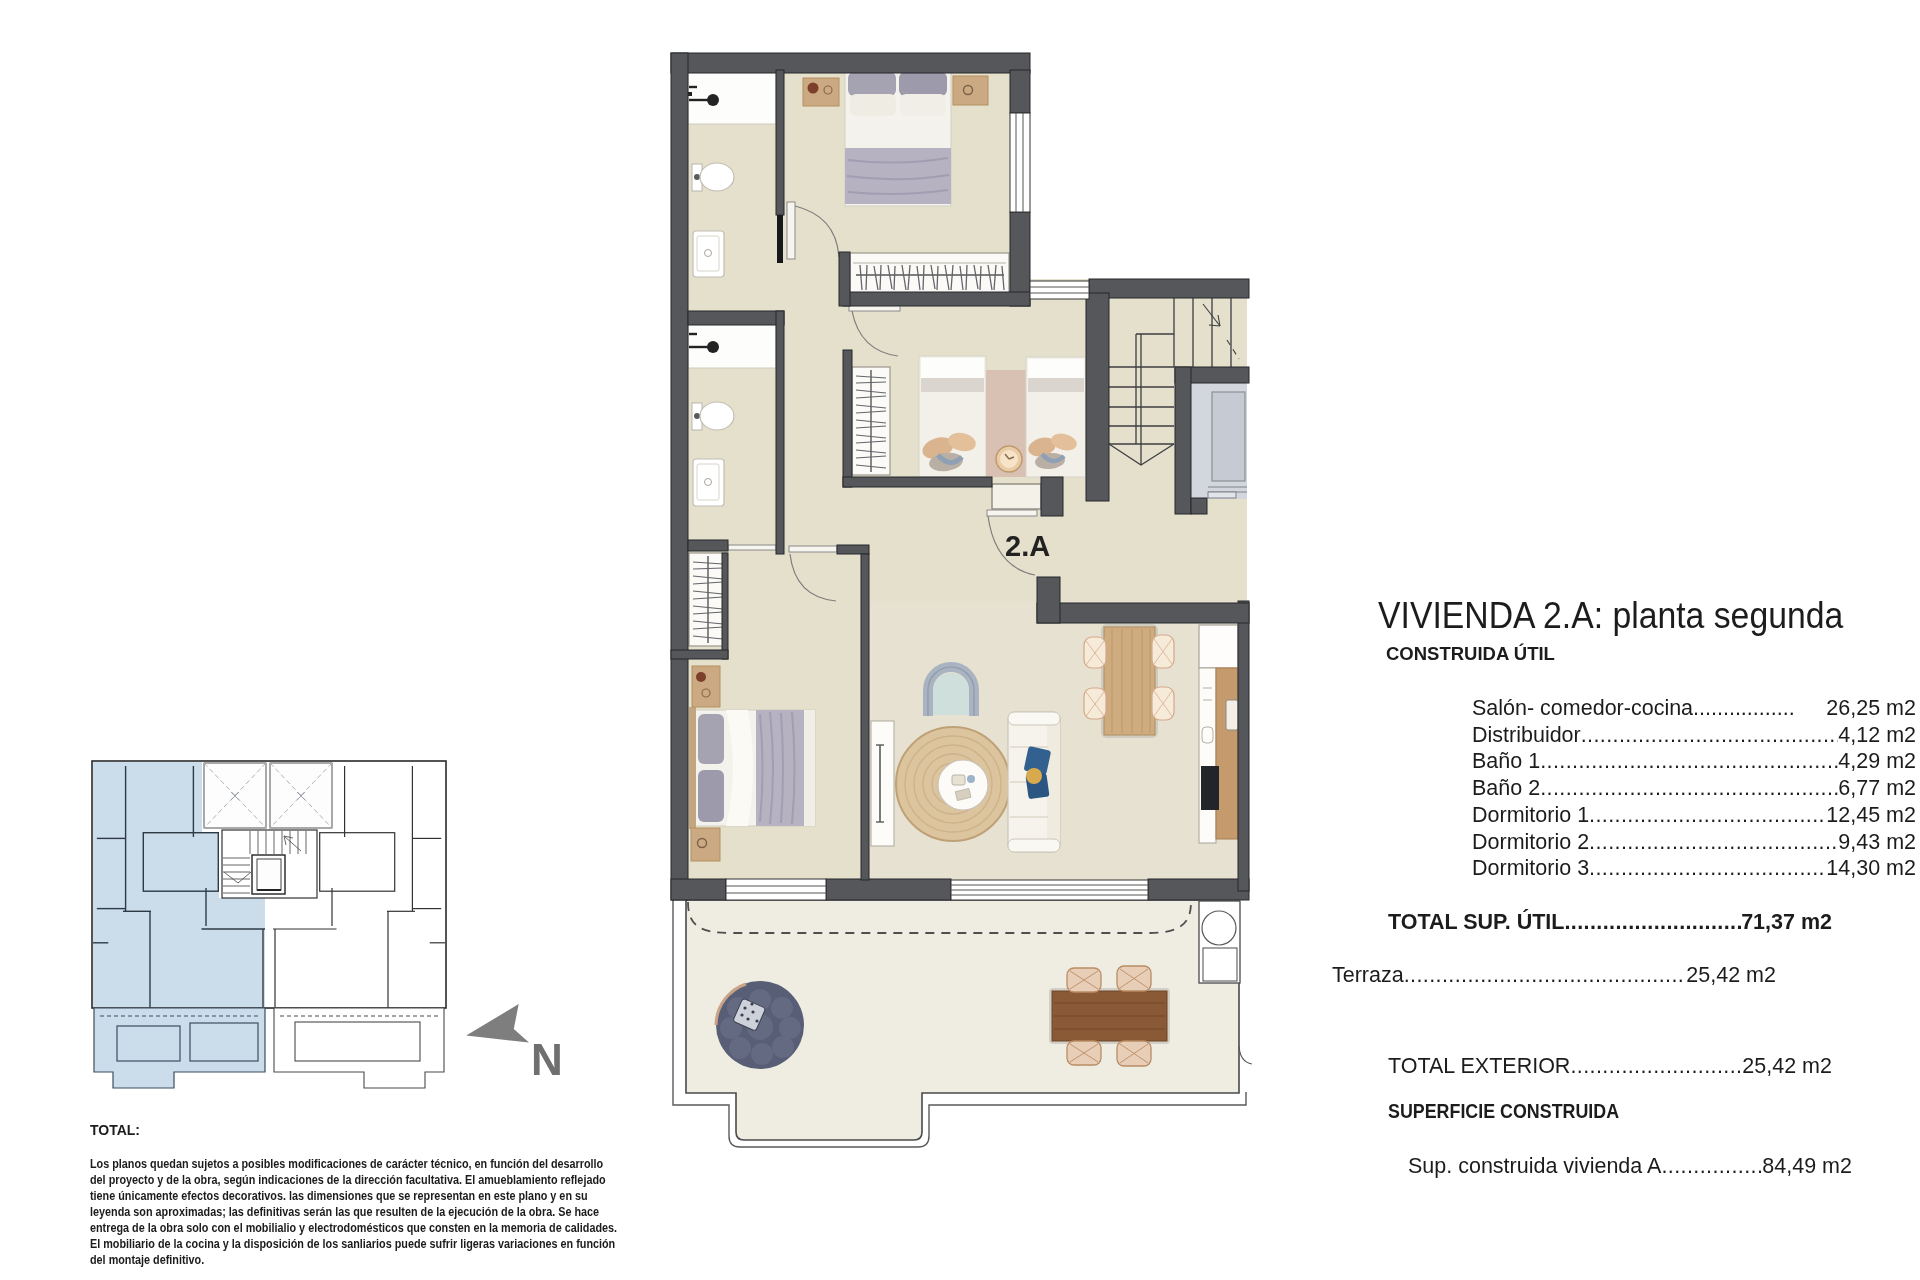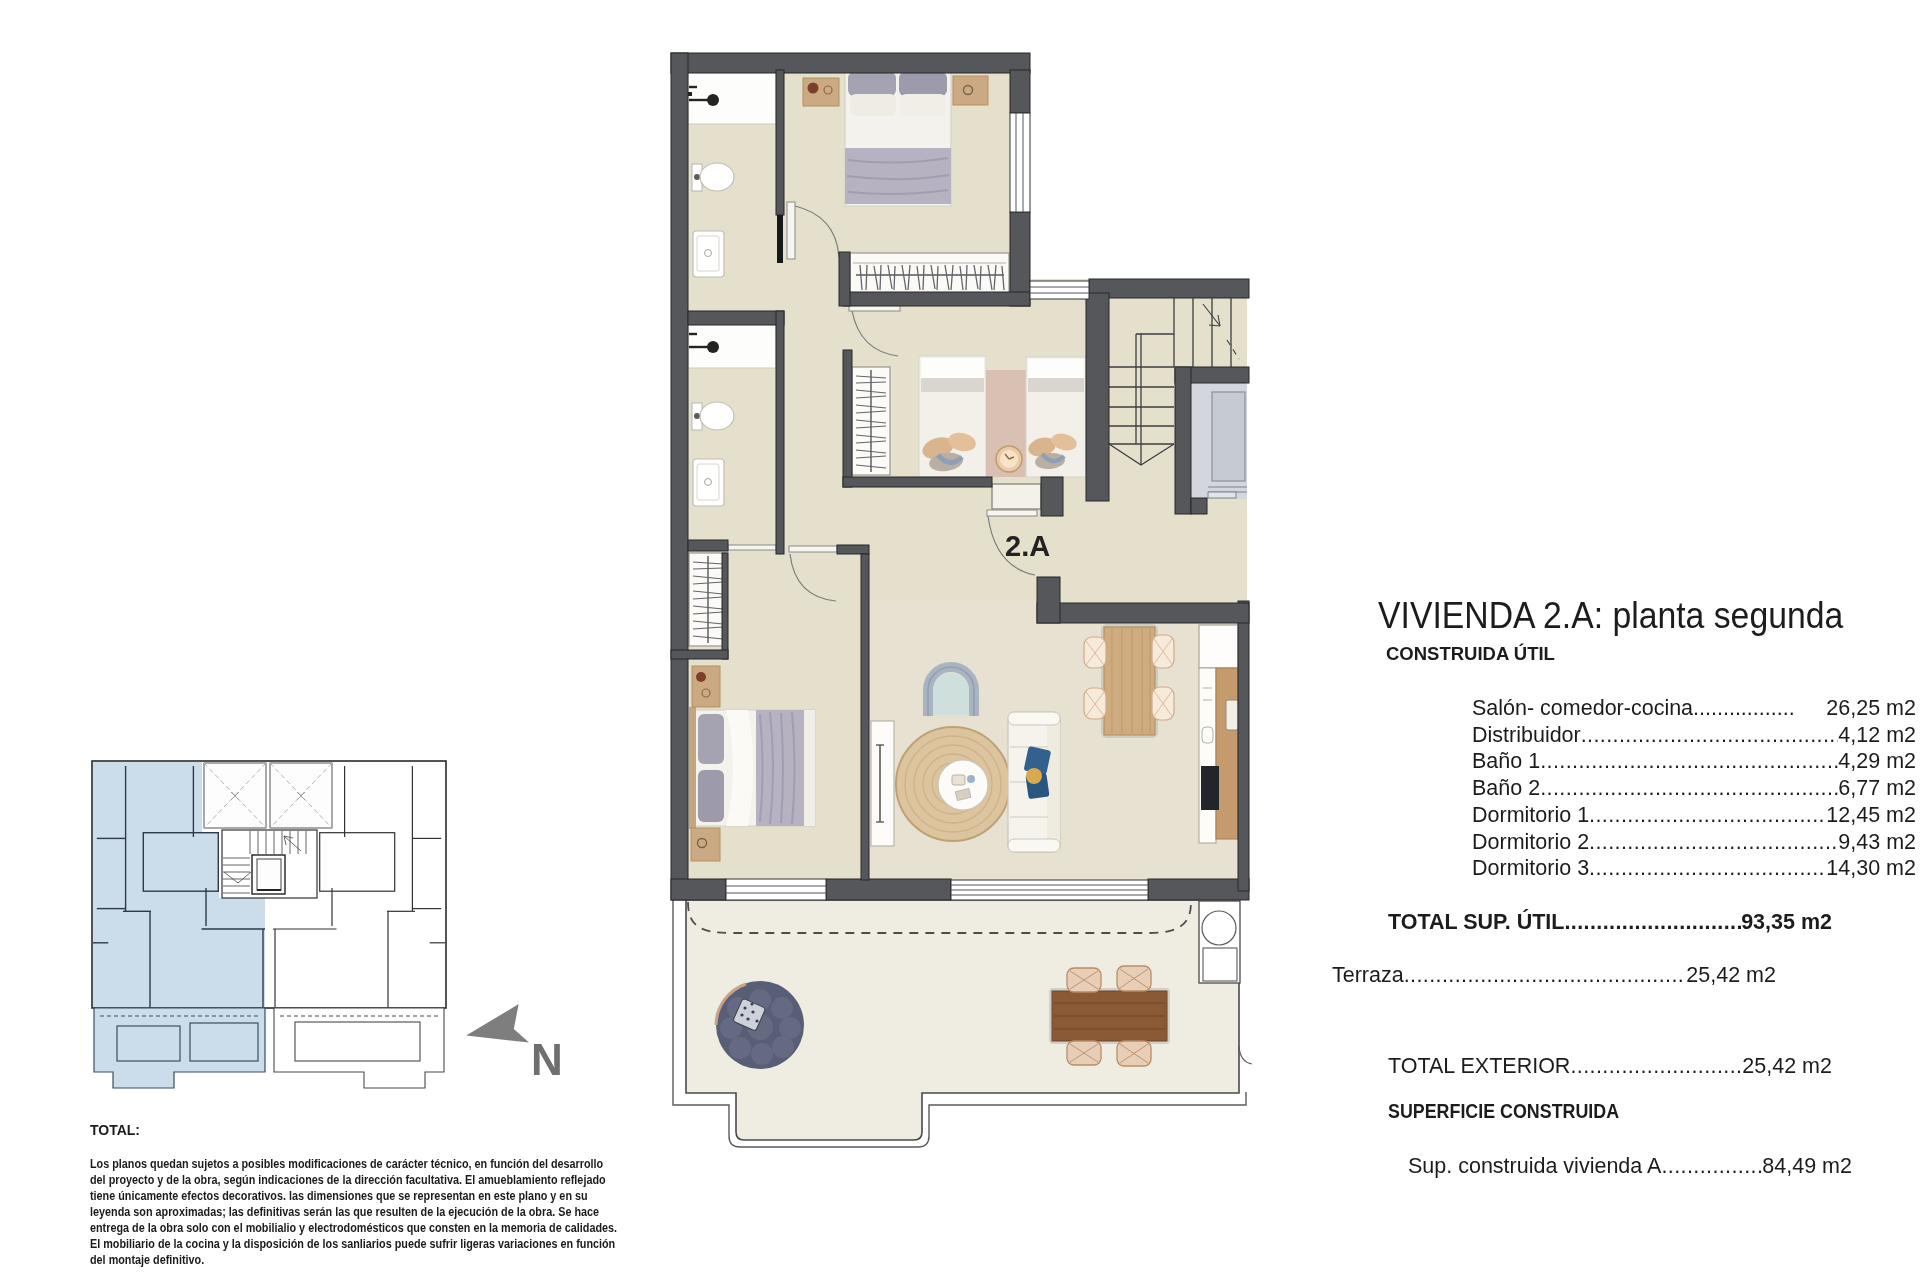--- a/index.html
+++ b/index.html
@@ -591,21 +591,21 @@
   <div class="row">
       <span>Dormitorio 3</span>
       <span class="dots">..................................................................</span>
       <span>14,30 m2</span>
     </div>
 </div>
 
 <div class="abs row" style="left:1388px;top:909px;width:444px;font-weight:bold;">
     <span>TOTAL SUP. ÚTIL</span>
     <span class="dots">..................................................................</span>
-    <span>93,35 m2</span>
+    <span>71,37 m2</span>
   </div>
 
 <div class="abs row" style="left:1332px;top:962px;width:444px;justify-content:space-between;">
     <span>Terraza</span>
     <span class="dots">..................................................................</span>
     <span>25,42 m2</span>
   </div>
 
 <div class="abs row" style="left:1388px;top:1017px;width:444px;margin-top:36px;">
     <span>TOTAL EXTERIOR</span>

